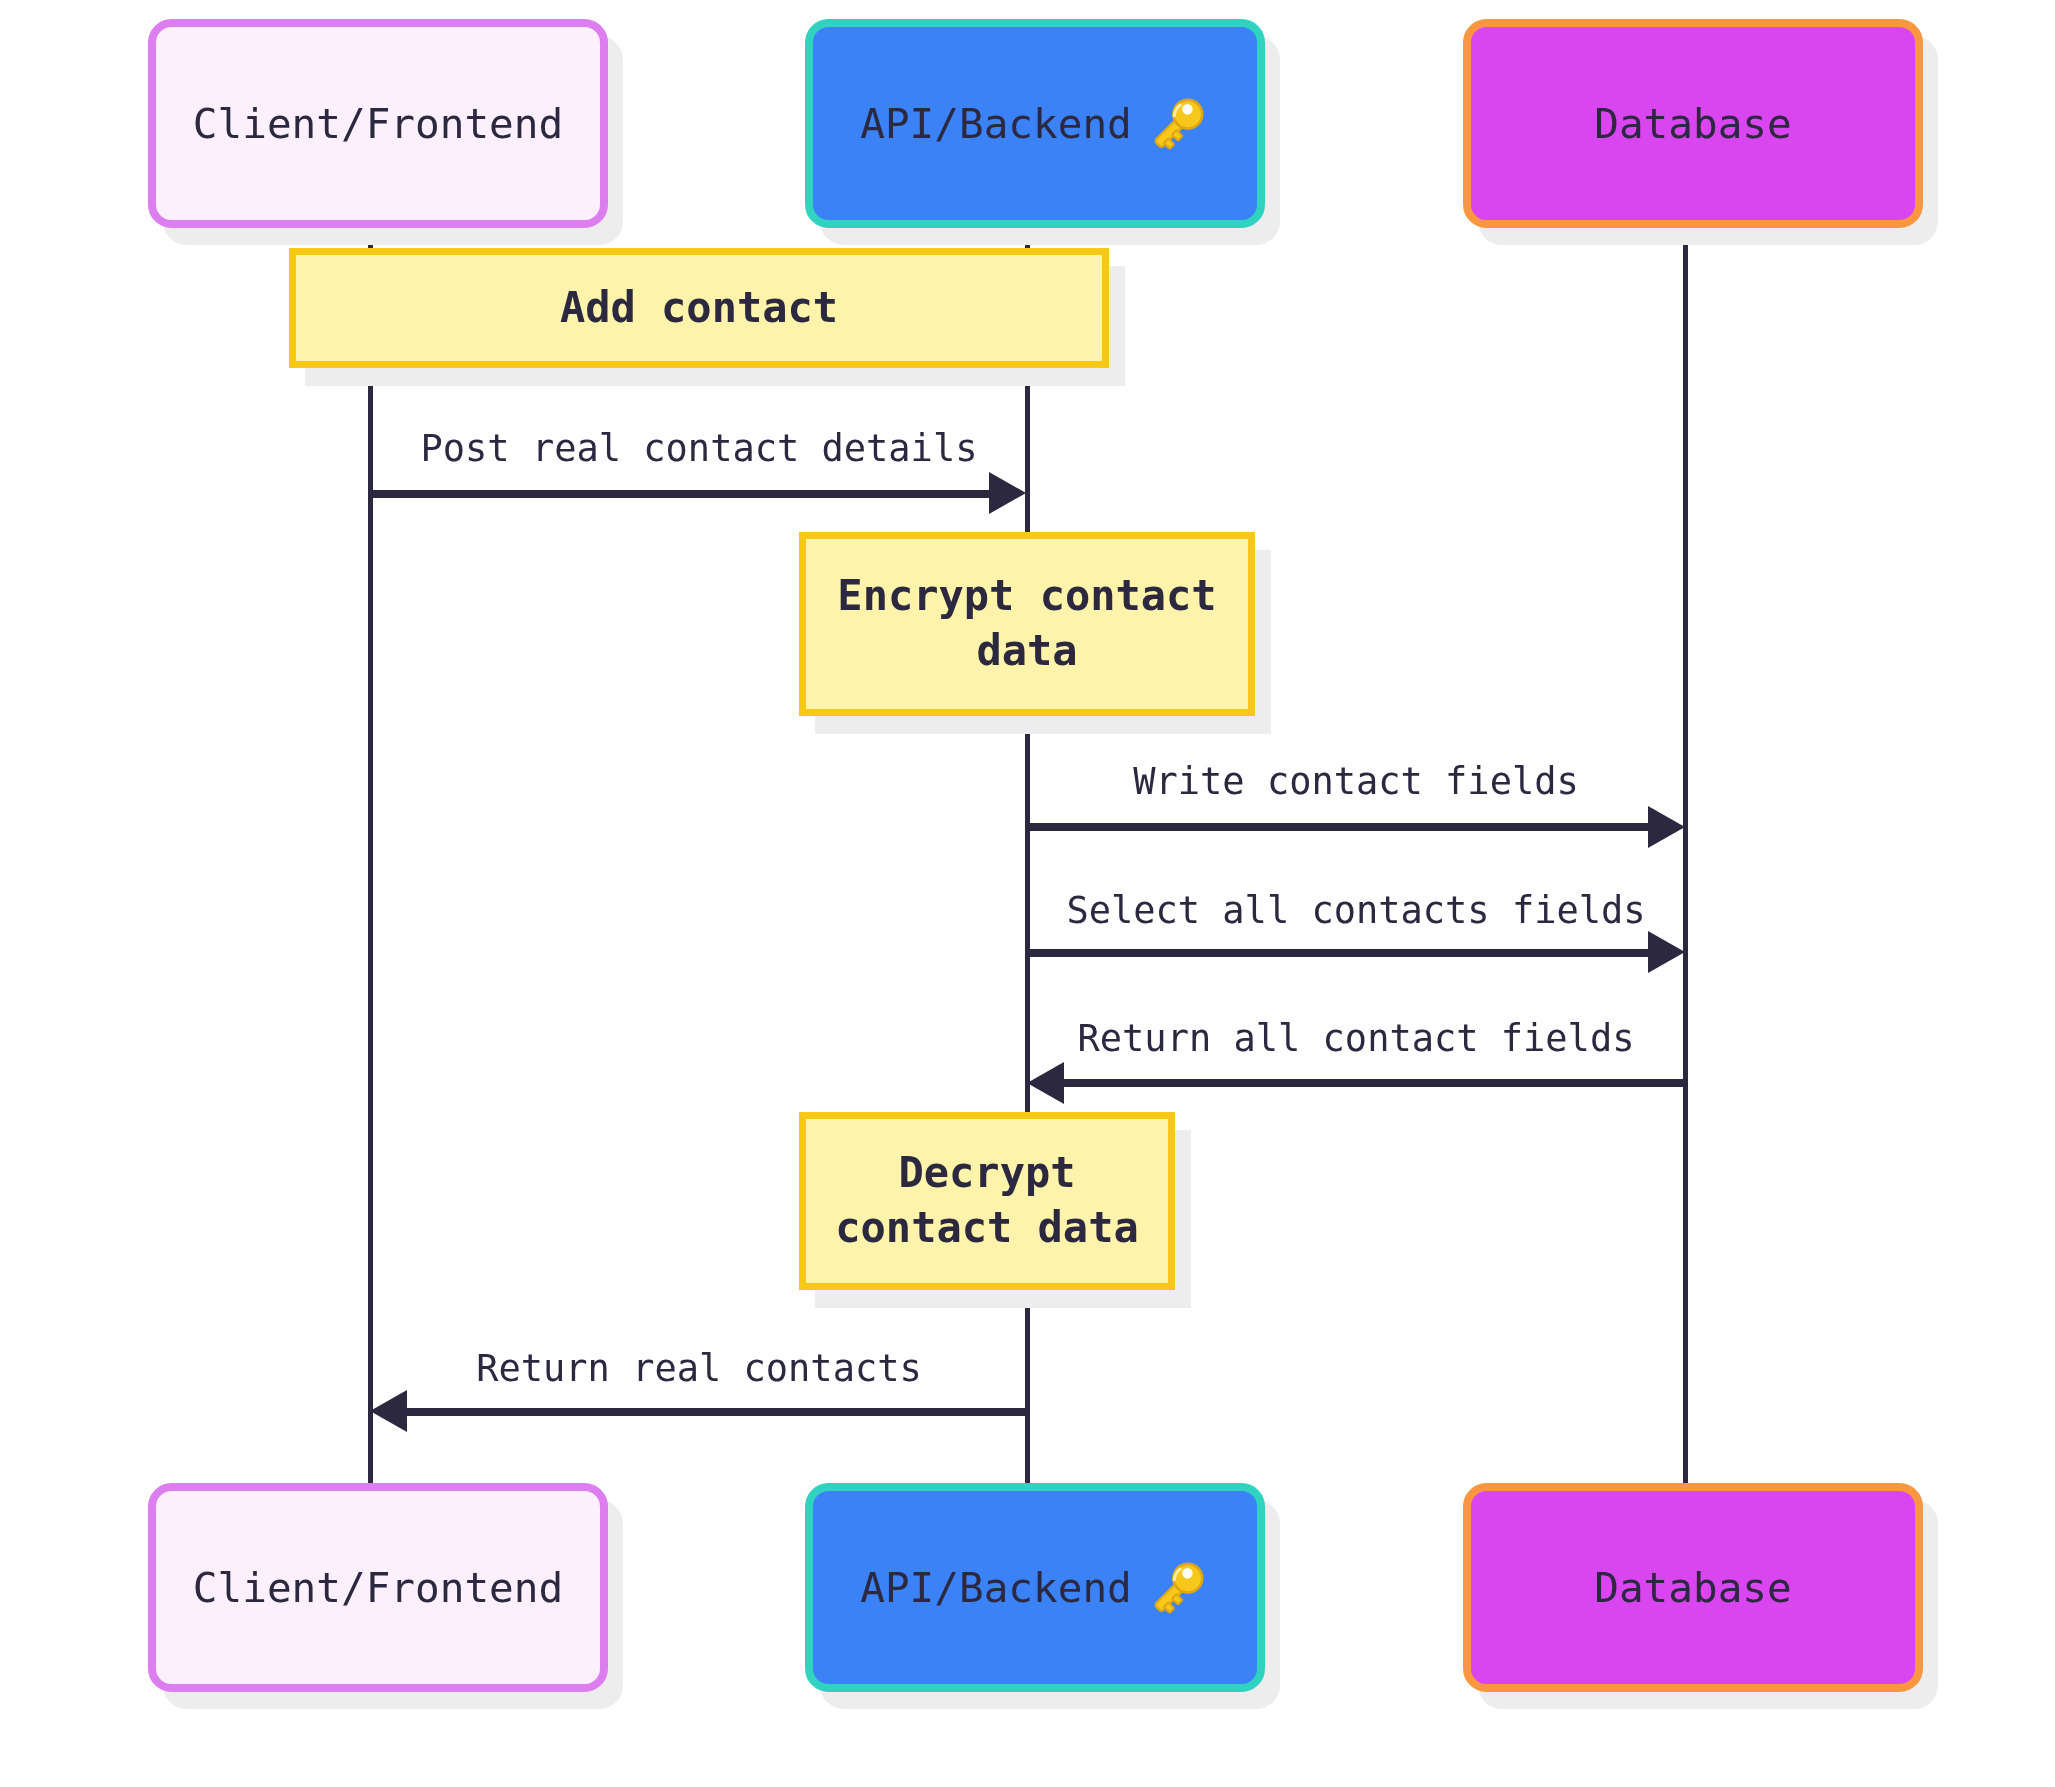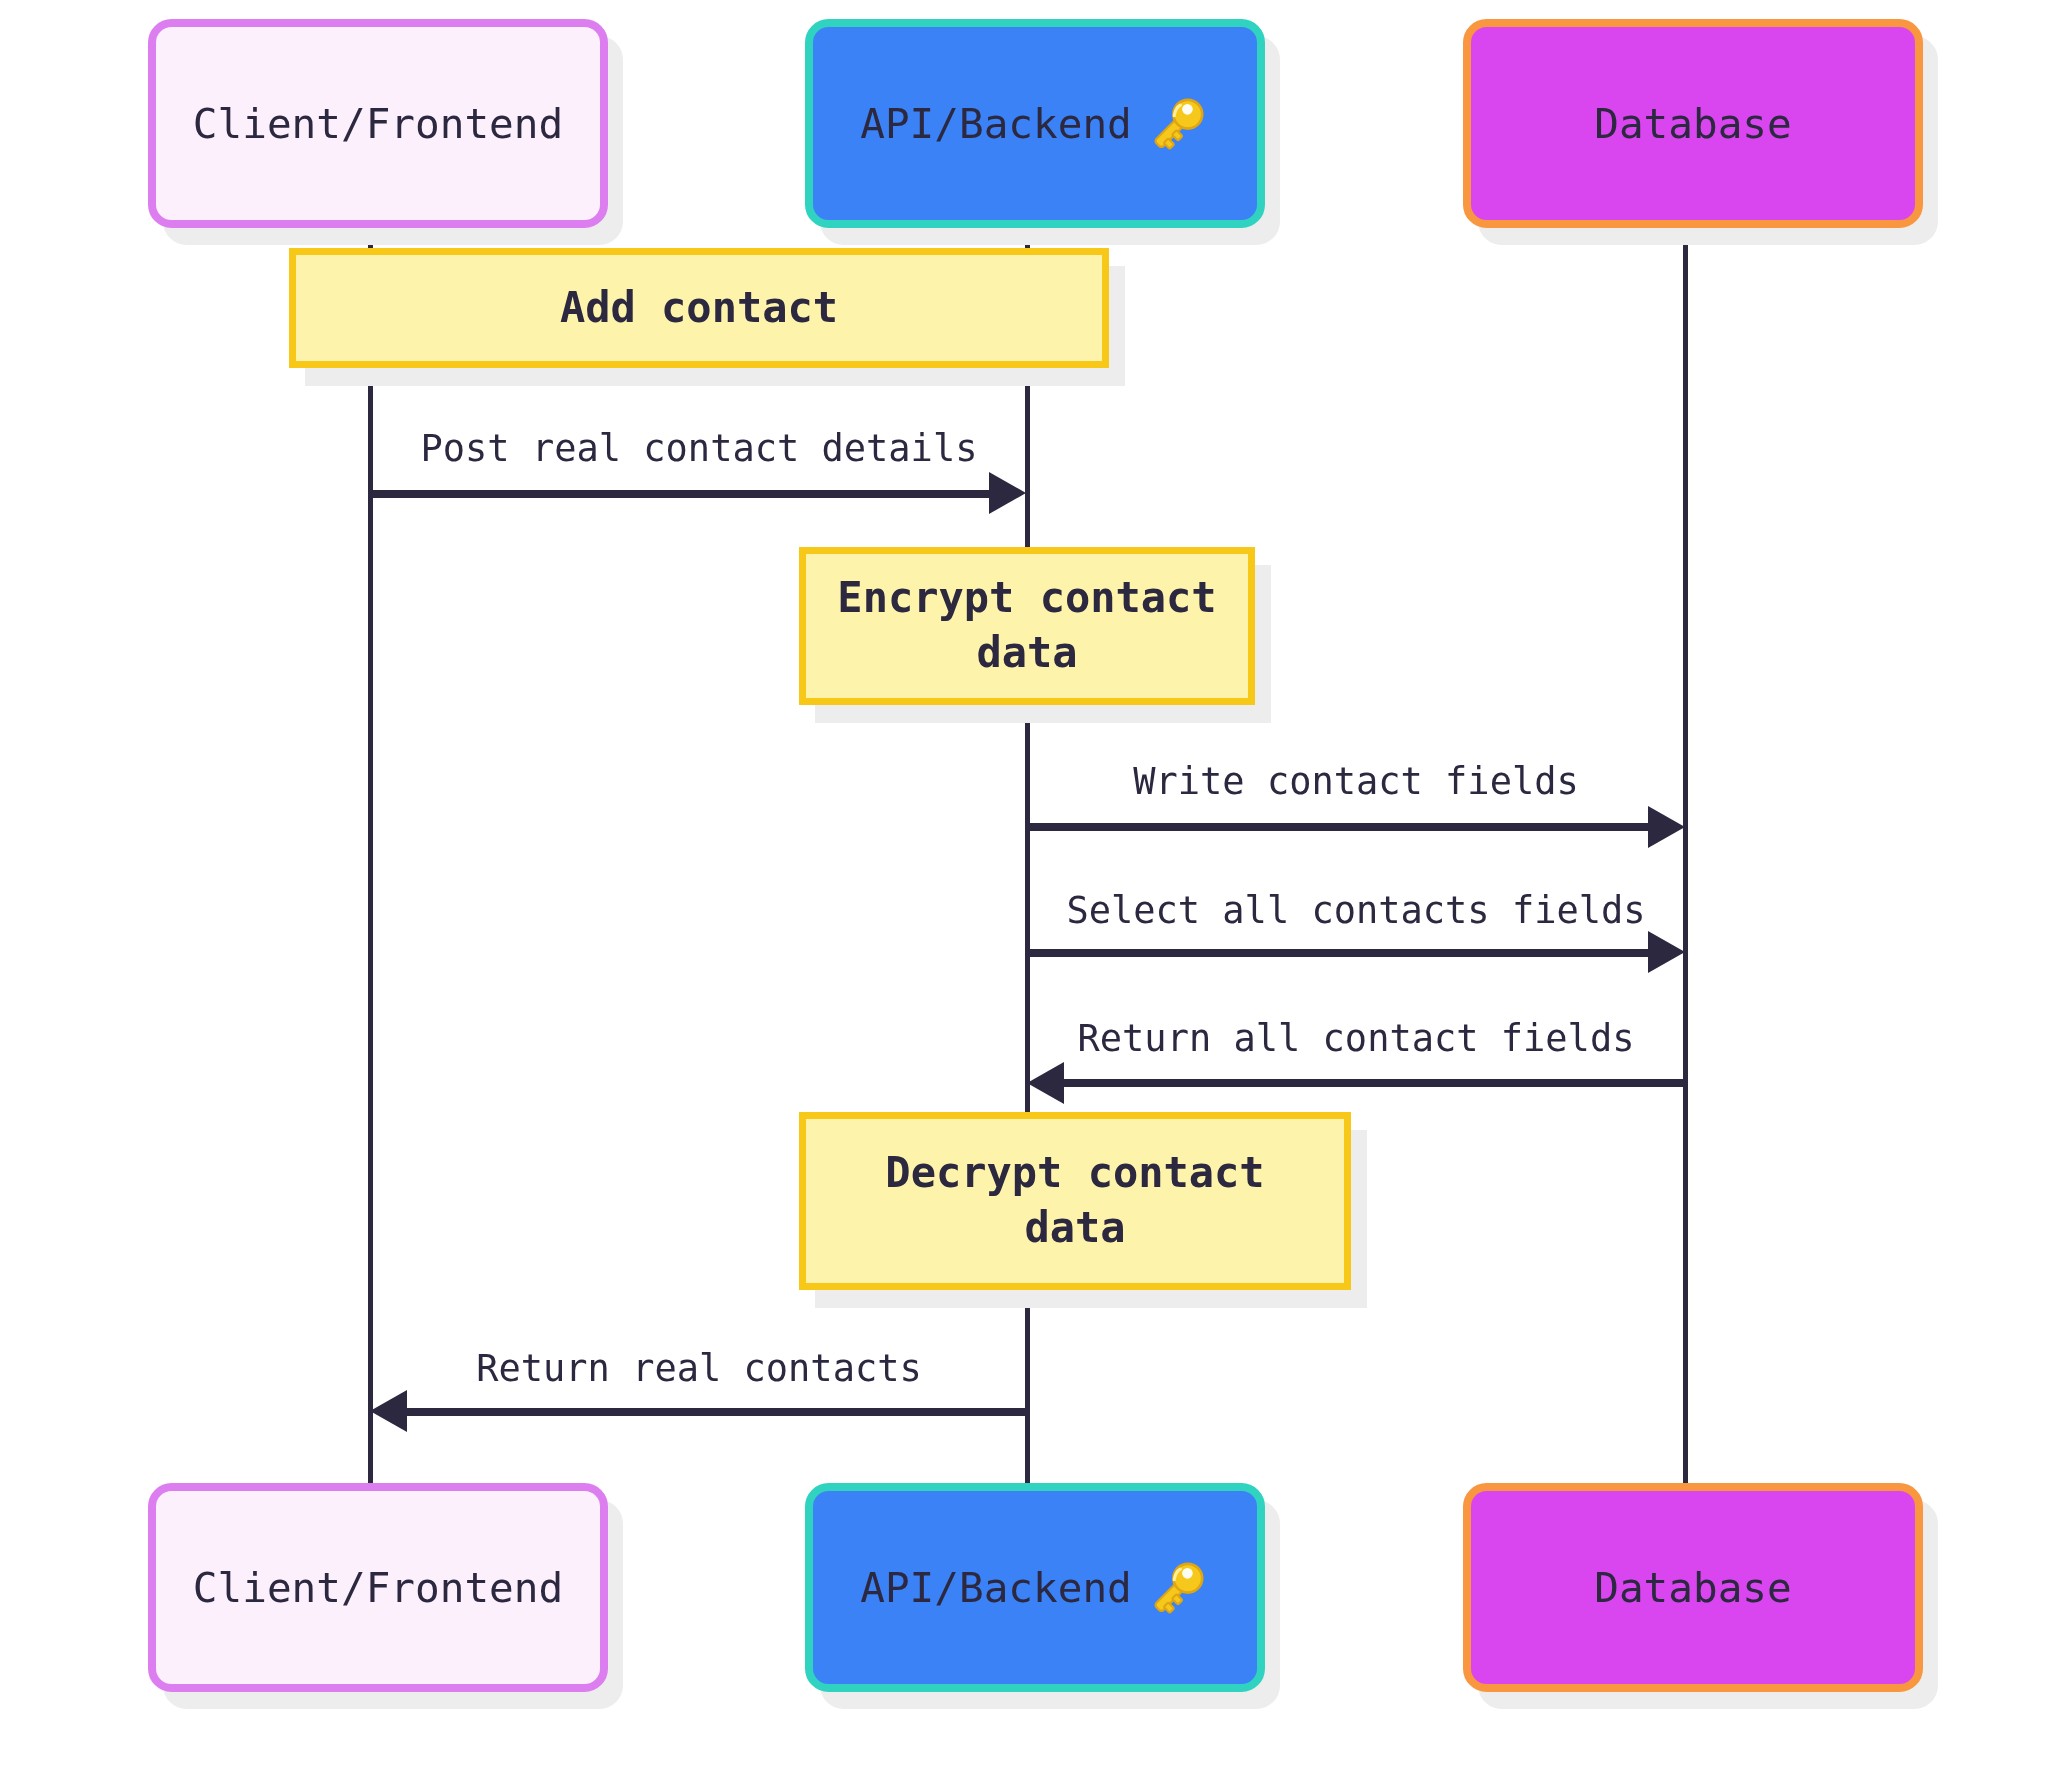--- a/index.html
+++ b/index.html
@@ -61,22 +61,22 @@
     align-items: center;
     justify-content: center;
     text-align: center;
     font-weight: bold;
     font-size: 42px;
     line-height: 1.3;
     z-index: 4;
     padding: 0 21.4px;
   }
   .note.add-contact { left: 289px;  top: 248px;  width: 820px; height: 120px; }
-  .note.encrypt     { left: 799px; top: 532px;  width: 456px;  height: 158px; margin-top: 15px; }
-  .note.decrypt     { left: 799px; top: 1112px; width: 552px;  height: 178px; align-items: center; }
+  .note.encrypt     { left: 799px; top: 532px;  width: 456px;  height: 184px; }
+  .note.decrypt     { left: 799px; top: 1112px; width: 376px;  height: 178px; align-items: center; }
 
   
   .msg-label {
     position: absolute;
     transform: translateX(-50%);
     font-size: 37px;
     white-space: nowrap;
     z-index: 2;
   }
   .msg-line {

